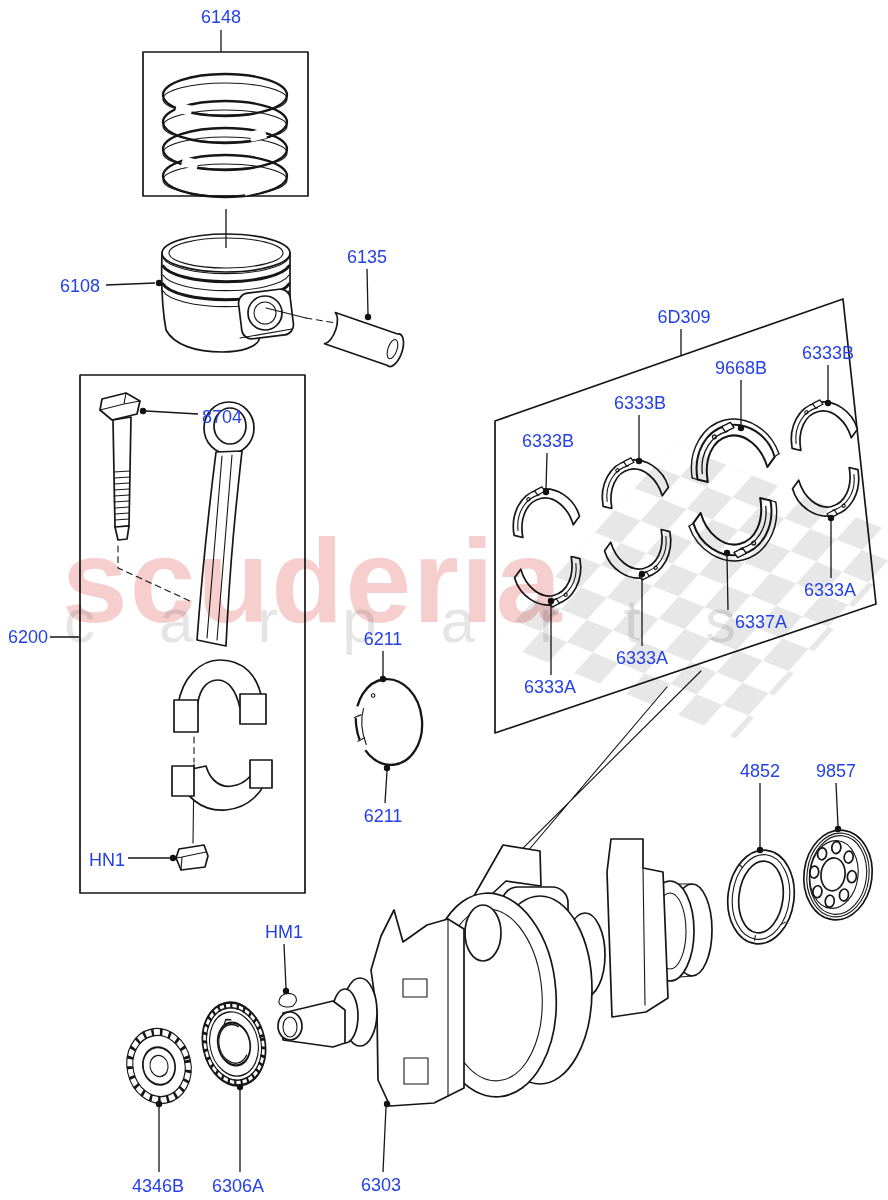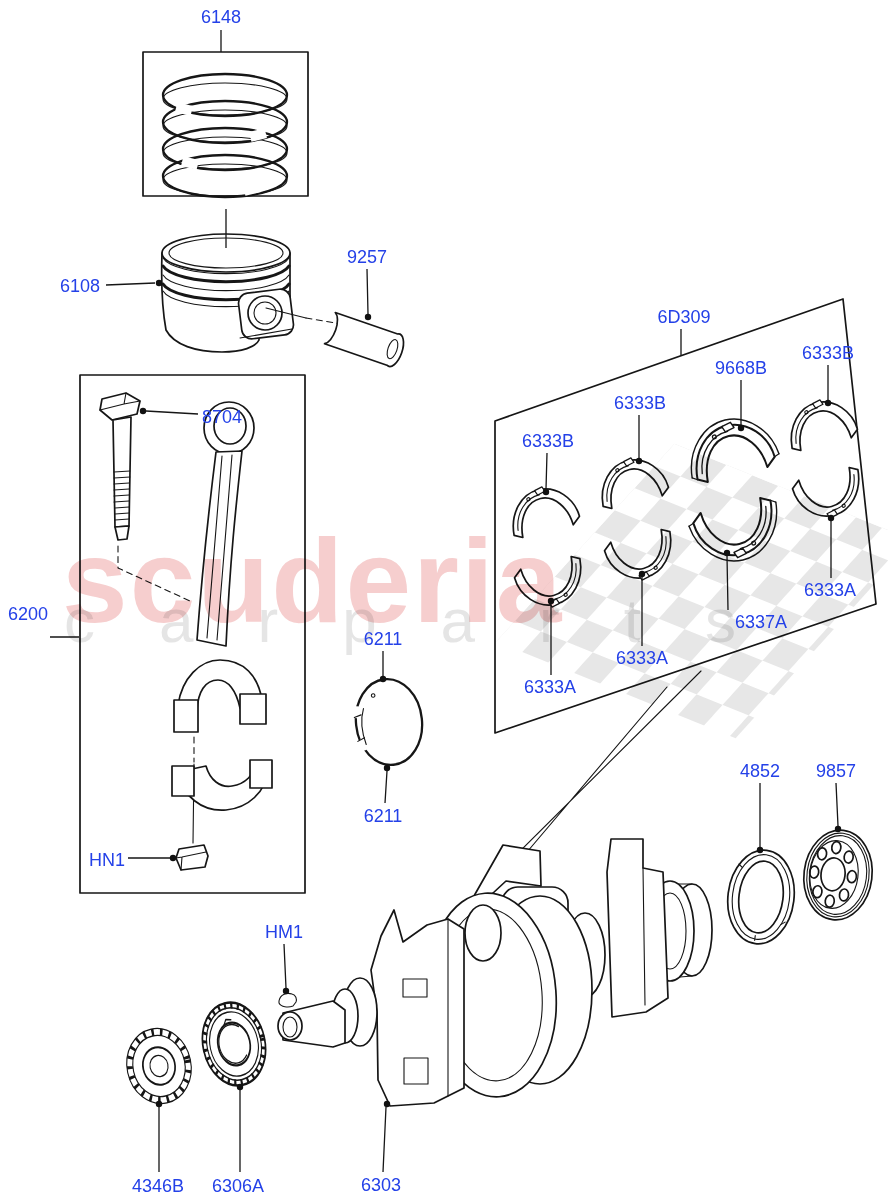--- a/index.html
+++ b/index.html
@@ -250,22 +250,22 @@
         <circle class="dot" cx="838" cy="829" r="3.2"></circle>
     </g>
   </svg>
 
   <div class="wm-brand">scuderia</div>
   <div class="wm-tag">carparts</div>
   <div class="wm-checker"></div>
 
   <div class="lbl" style="left:221px;top:17px">6148</div>
   <div class="lbl" style="left:80px;top:286px">6108</div>
-  <div class="lbl" style="left:367px;top:257px">9257</div>
-  <div class="lbl" style="left:28px;top:614px">6200</div>
+  <div class="lbl" style="left:367px;top:257px">6135</div>
+  <div class="lbl" style="left:28px;top:637px">6200</div>
   <div class="lbl" style="left:222px;top:417px">8704</div>
   <div class="lbl" style="left:107px;top:860px">HN1</div>
   <div class="lbl" style="left:383px;top:639px">6211</div>
   <div class="lbl" style="left:383px;top:816px">6211</div>
   <div class="lbl" style="left:684px;top:317px">6D309</div>
   <div class="lbl" style="left:548px;top:441px">6333B</div>
   <div class="lbl" style="left:640px;top:403px">6333B</div>
   <div class="lbl" style="left:741px;top:368px">9668B</div>
   <div class="lbl" style="left:828px;top:353px">6333B</div>
   <div class="lbl" style="left:550px;top:687px">6333A</div>

